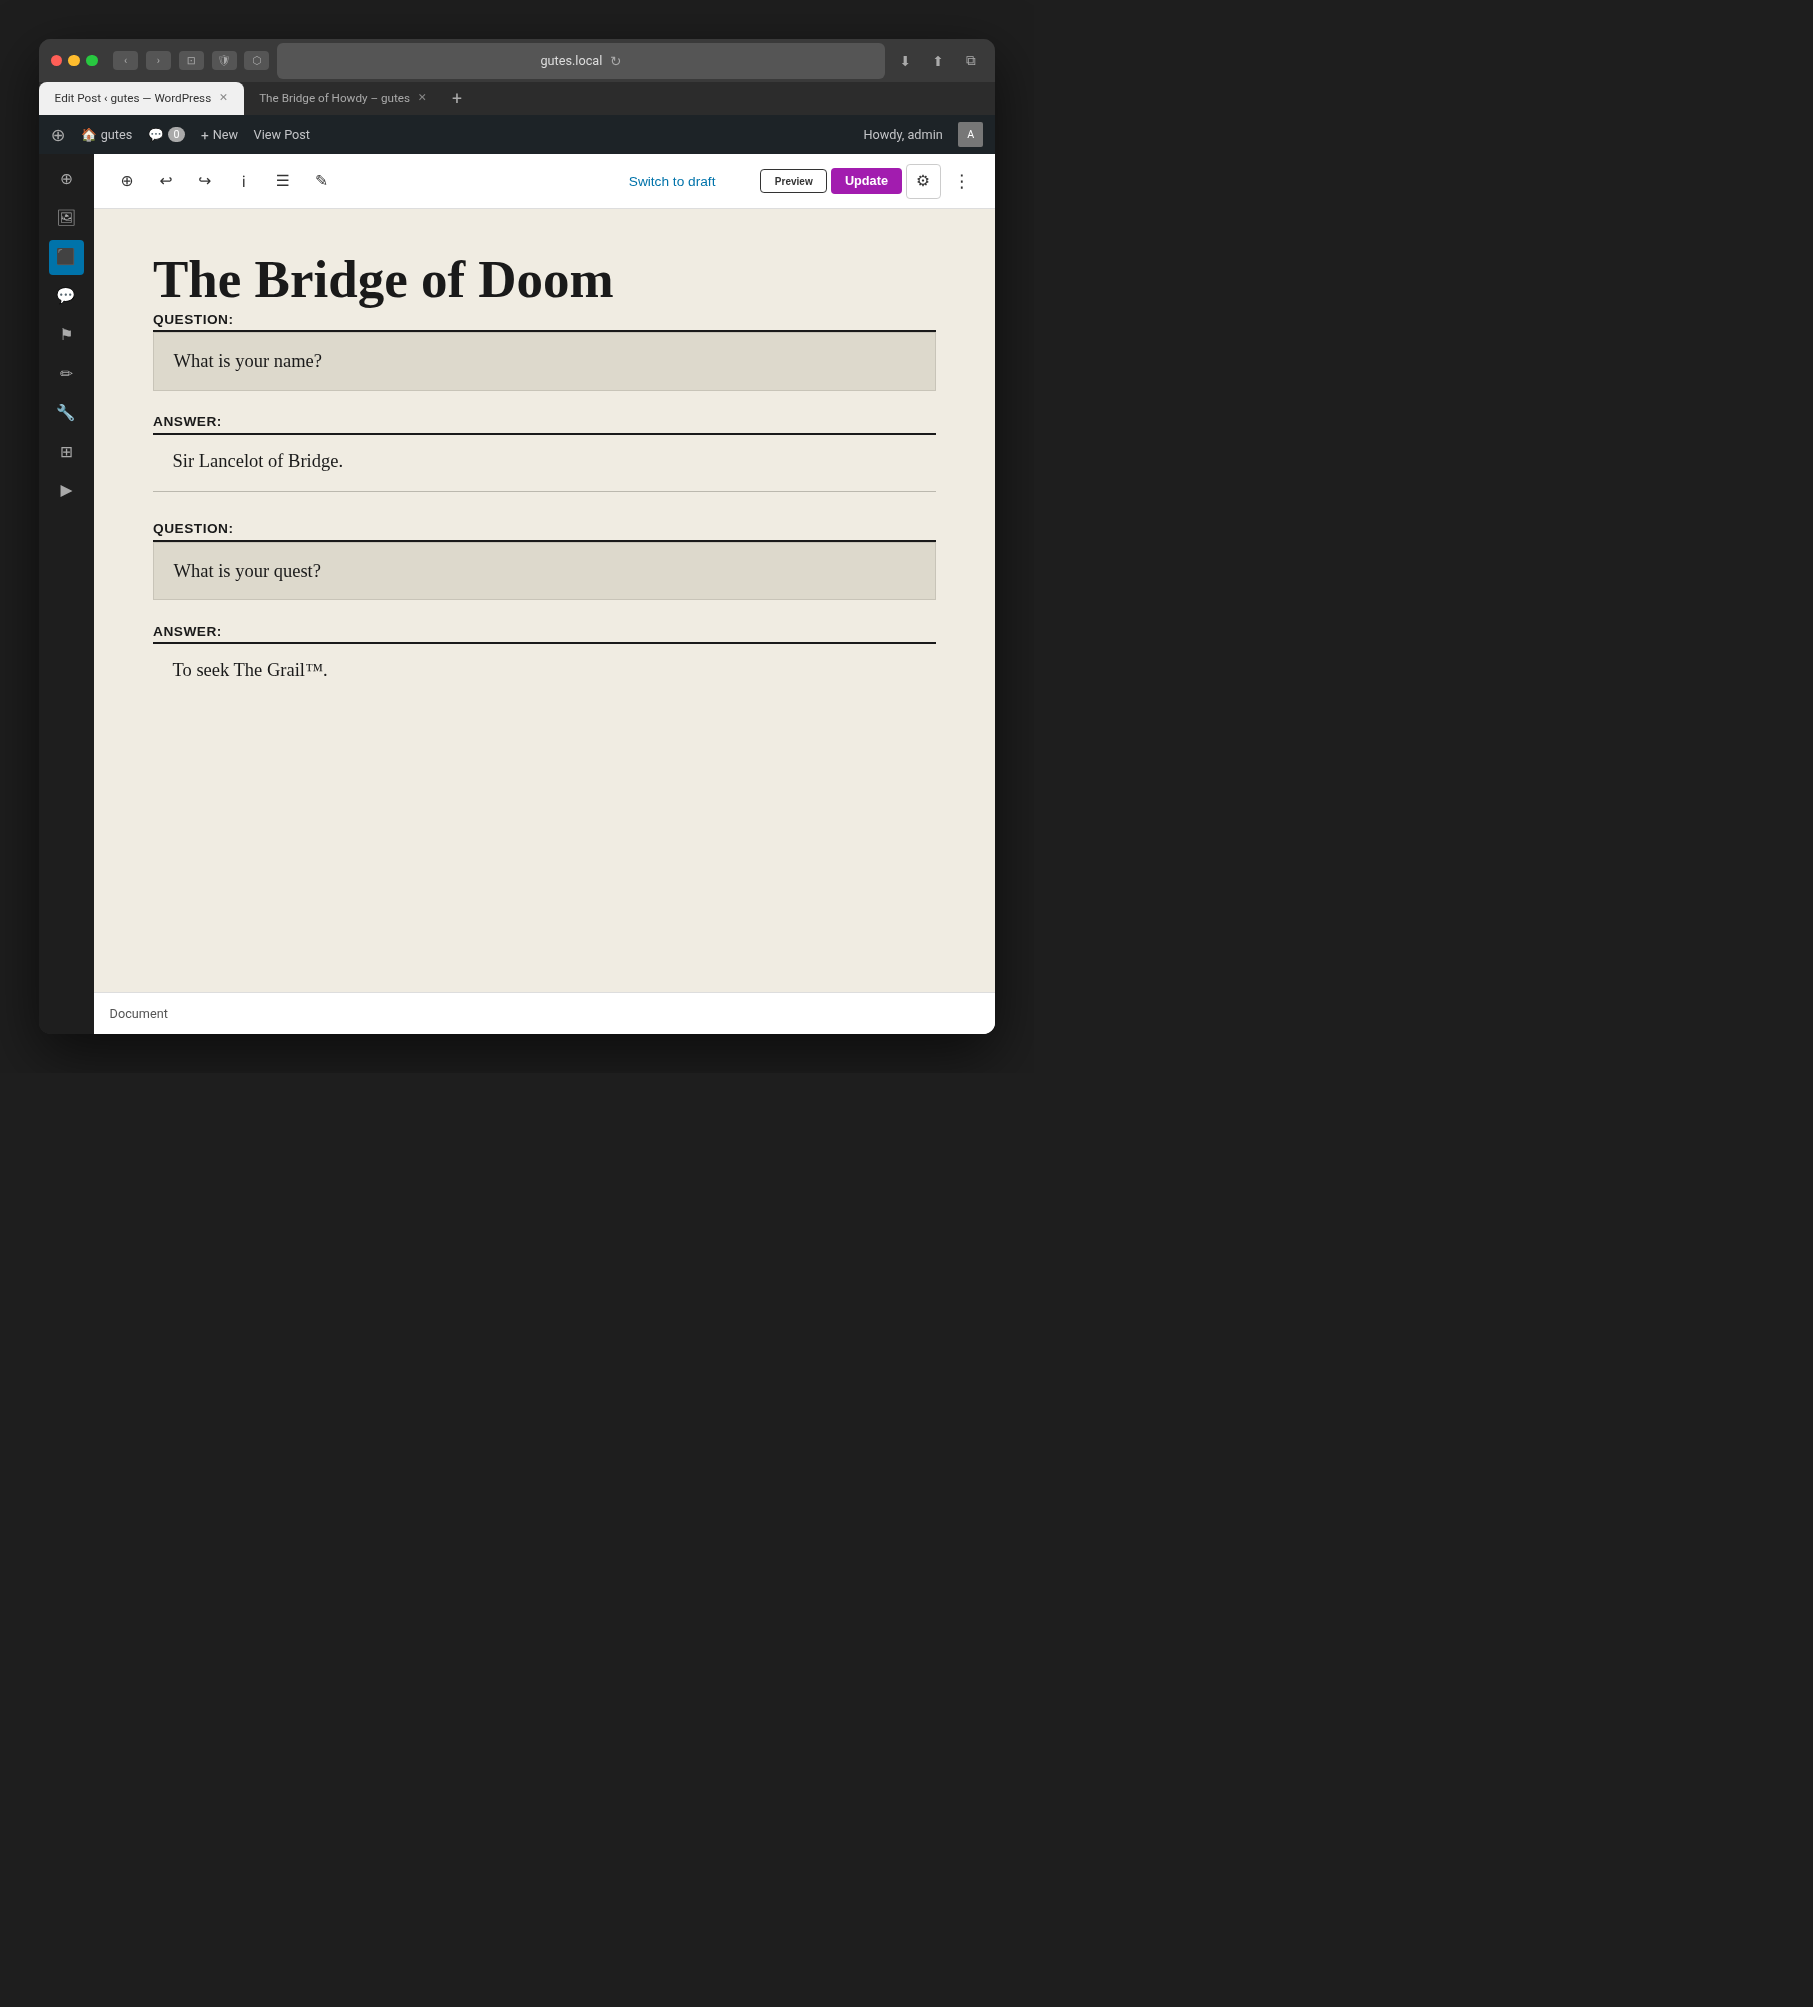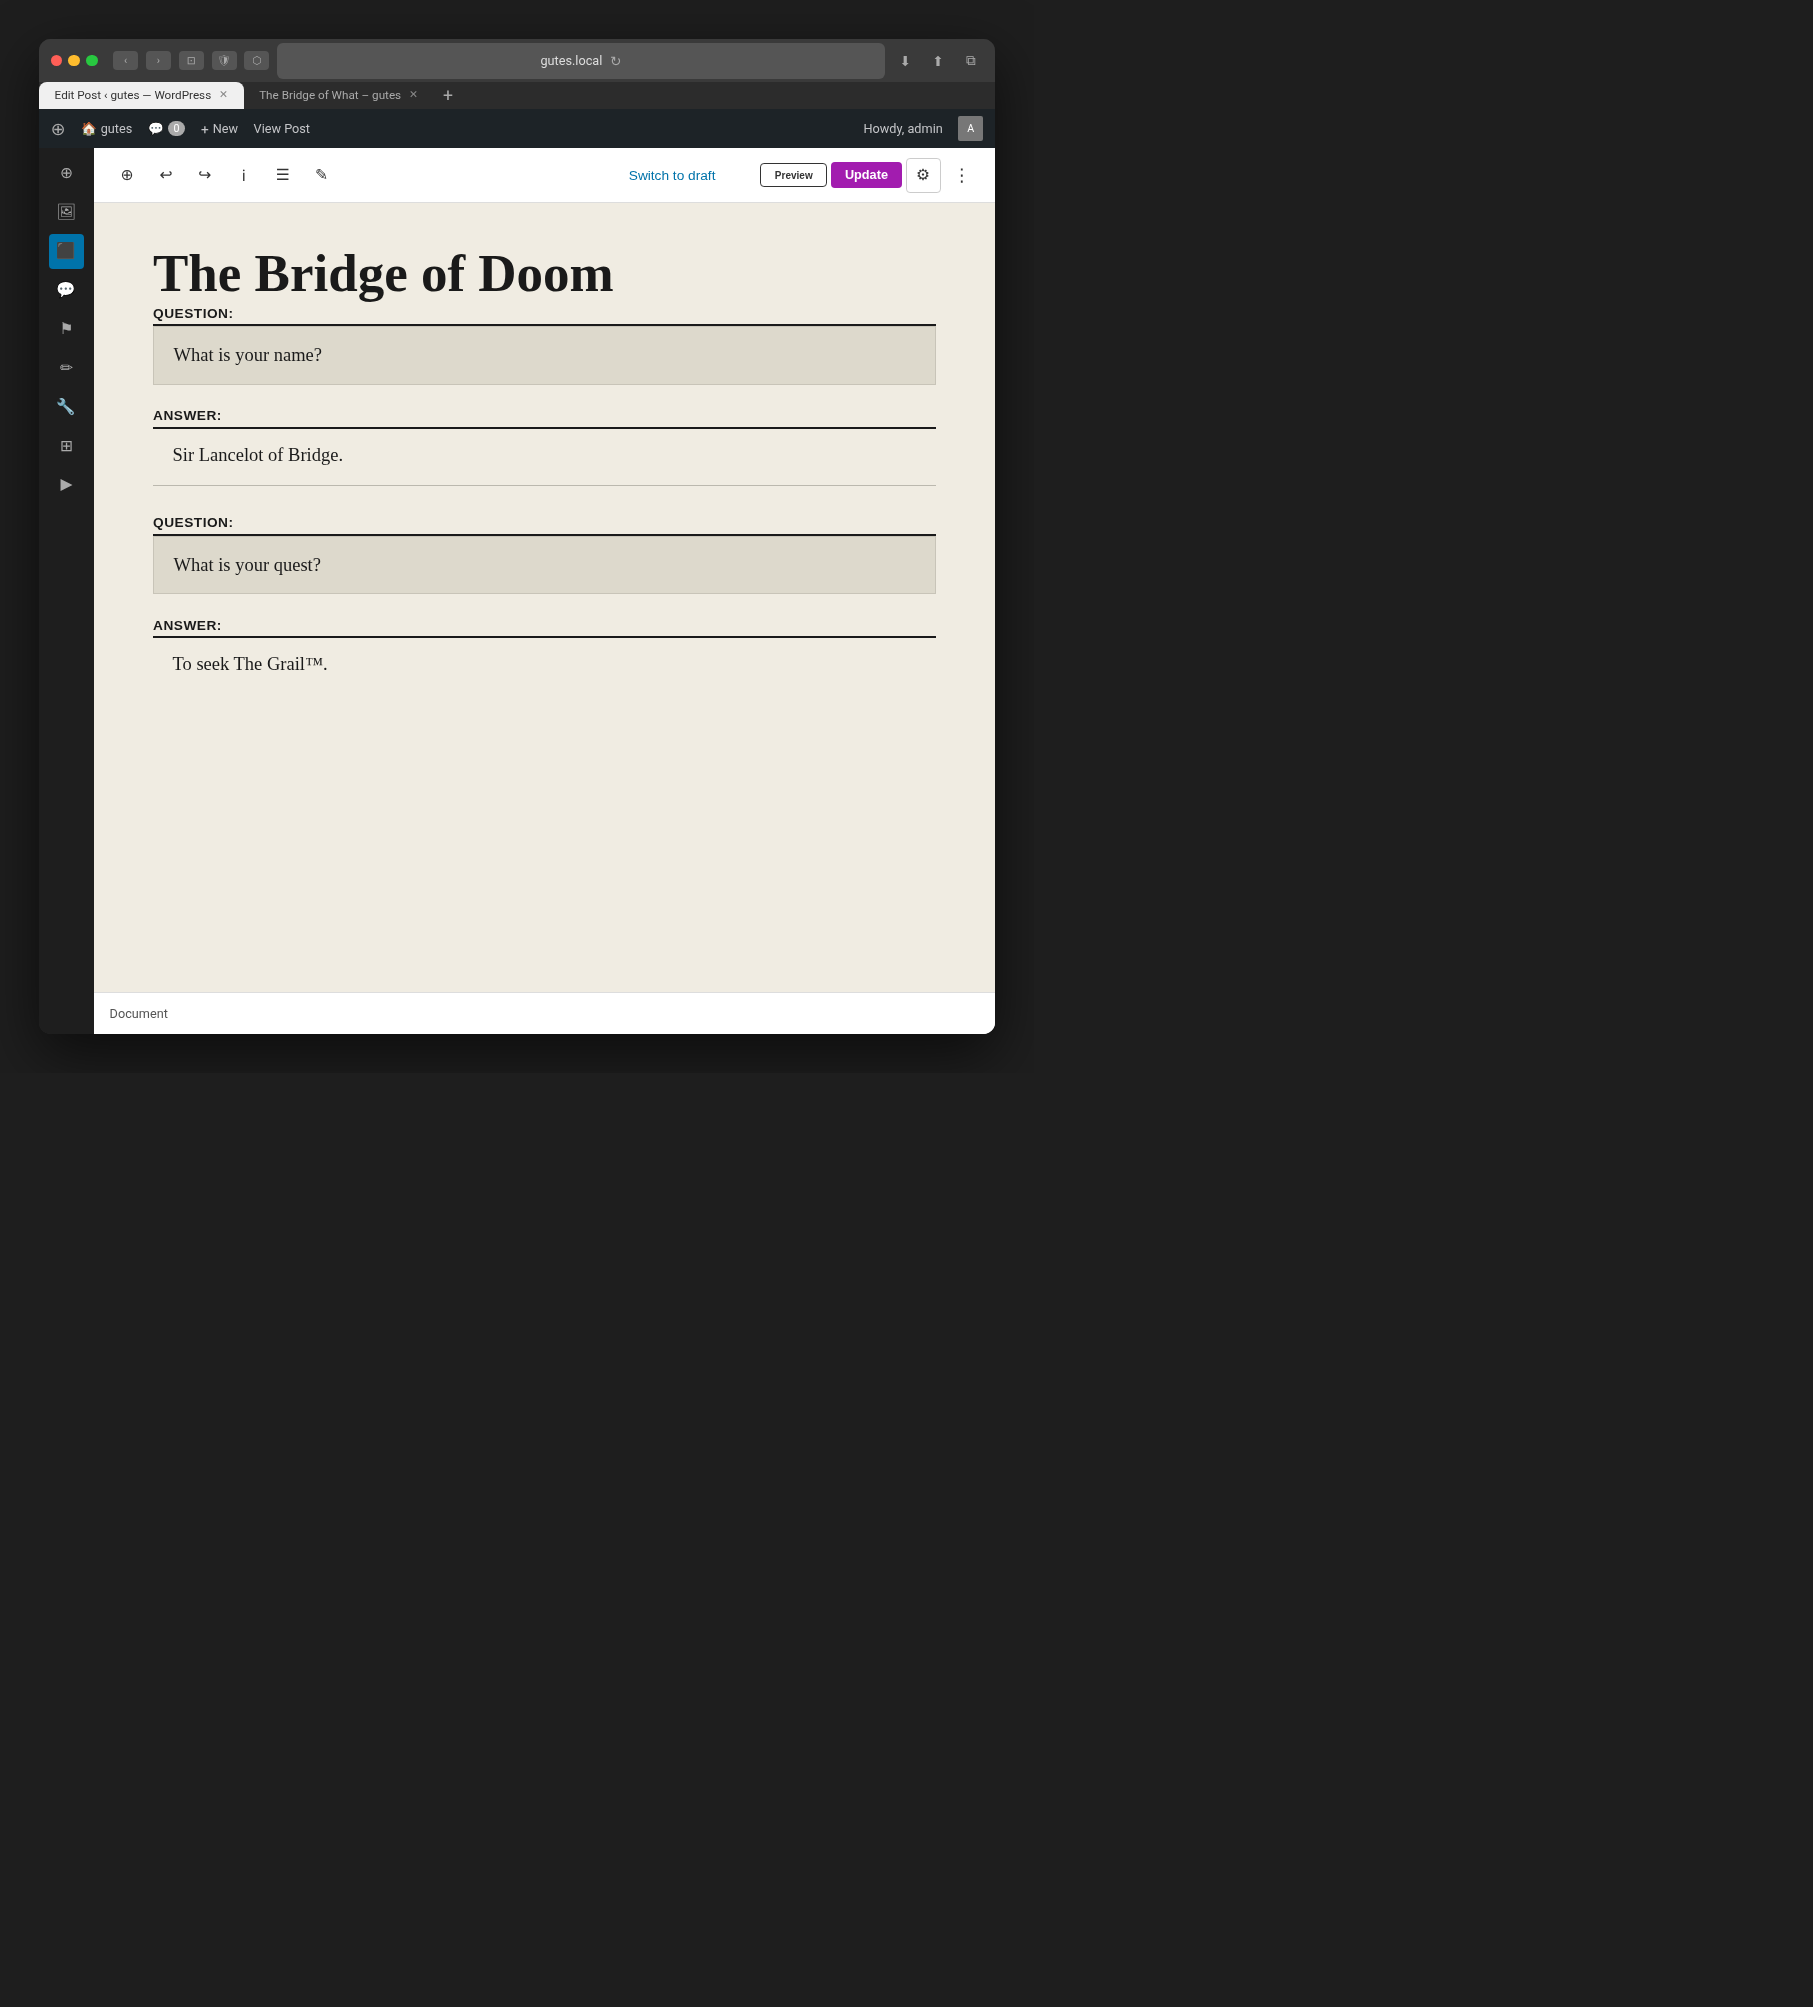--- a/index.html
+++ b/index.html
@@ -91,21 +91,21 @@
       height: 19.5px;
       display: flex;
       align-items: center;
       justify-content: center;
       color: #aaa;
       font-size: 13.7px;
     }
 
     
     .tabs-bar {
-      height: 27px;
+      height: 33px;
       background: #2c2c2c;
       display: flex;
       align-items: stretch;
       flex-shrink: 0;
     }
     .tab {
       padding: 0 15.6px;
       display: flex;
       align-items: center;
       font-size: 11.7px;
@@ -416,21 +416,21 @@
     <div class="share-btn">⬆</div>
     <div class="tabs-btn">⧉</div>
   </div>
 
   <div class="tabs-bar">
     <div class="tab active">
       <span>Edit Post ‹ gutes — WordPress</span>
       <span class="tab-close">✕</span>
     </div>
     <div class="tab inactive">
-      <span>The Bridge of What – gutes</span>
+      <span>The Bridge of Howdy – gutes</span>
       <span class="tab-close">✕</span>
     </div>
     <div class="new-tab-btn">+</div>
   </div>
 
   <div class="wp-admin-bar">
     <div class="wp-logo">⊕</div>
     <div class="admin-bar-item">
       <span>🏠</span>
       <span>gutes</span>

